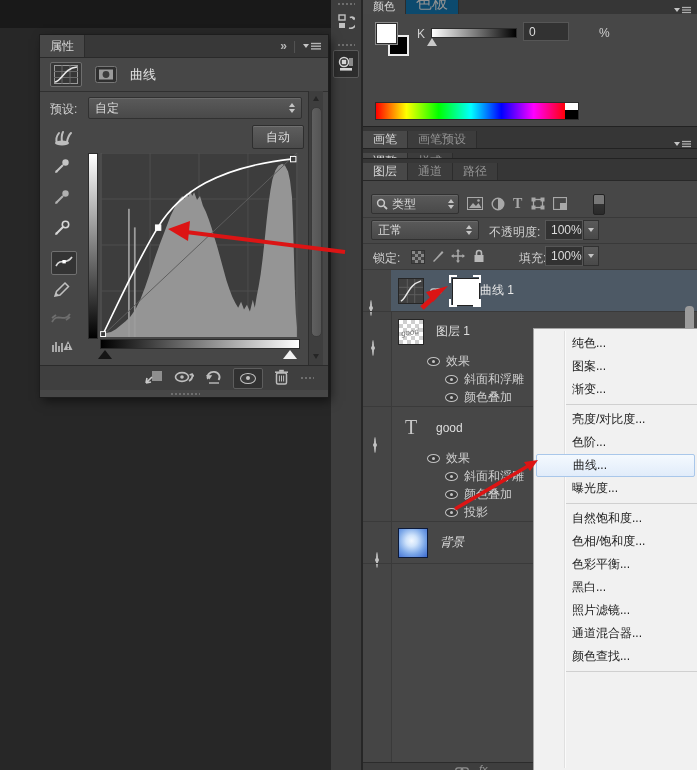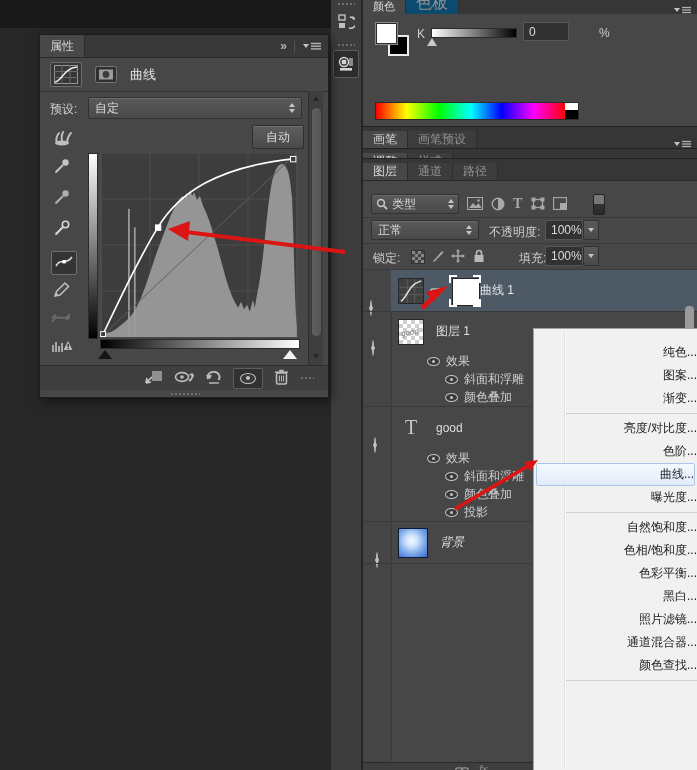--- a/index.html
+++ b/index.html
@@ -55,21 +55,21 @@
   .lrow{position:absolute;left:28px;right:0;display:flex;align-items:center;box-sizing:border-box;}
   .sep{position:absolute;left:0;right:0;height:1px;background:#3a3a3a;}
   .gutter{position:absolute;left:0;width:28px;background:#454545;border-right:1px solid #3a3a3a;}
   .fxlabel{color:#cfcfcf;font-size:12px;margin-left:6px;}
   .thumb{box-sizing:border-box;border:1px solid #262626;}
   .checker{background-color:#fff;background-image:linear-gradient(45deg,#cfcfcf 25%,transparent 25%,transparent 75%,#cfcfcf 75%),linear-gradient(45deg,#cfcfcf 25%,transparent 25%,transparent 75%,#cfcfcf 75%);background-size:8px 8px;background-position:0 0,4px 4px;}
   .corner{position:absolute;width:6px;height:6px;border:2px solid #fff;}
 
   
   .menu{left:533px;top:328px;width:164px;height:442px;background:#f1f1f1;border-left:1px solid #a3a3a3;border-top:1px solid #a3a3a3;
-        box-sizing:border-box;z-index:40;padding-top:12px;position:absolute;text-align:right;}
+        box-sizing:border-box;z-index:40;padding-top:3px;position:absolute;}
   .menu::before{content:'';position:absolute;left:30px;top:2px;bottom:2px;width:1px;background:#e0e0e0;box-shadow:1px 0 0 #fafafa;}
   .mi{height:23px;line-height:23px;padding-left:38px;font-size:12px;color:#1c1c1c;position:relative;z-index:2;}
   .mi.hl{background:linear-gradient(#f4f9fe,#e1ecfa);border:1px solid #a9c7ea;border-radius:2px;margin:0 2px;height:21px;line-height:21px;padding-left:36px;}
   .msep{border-top:1px solid #d0d0d0;margin:3px 0 3px 32px;}
 </style>
 </head>
 <body>
 
 <div class="stage">
 

